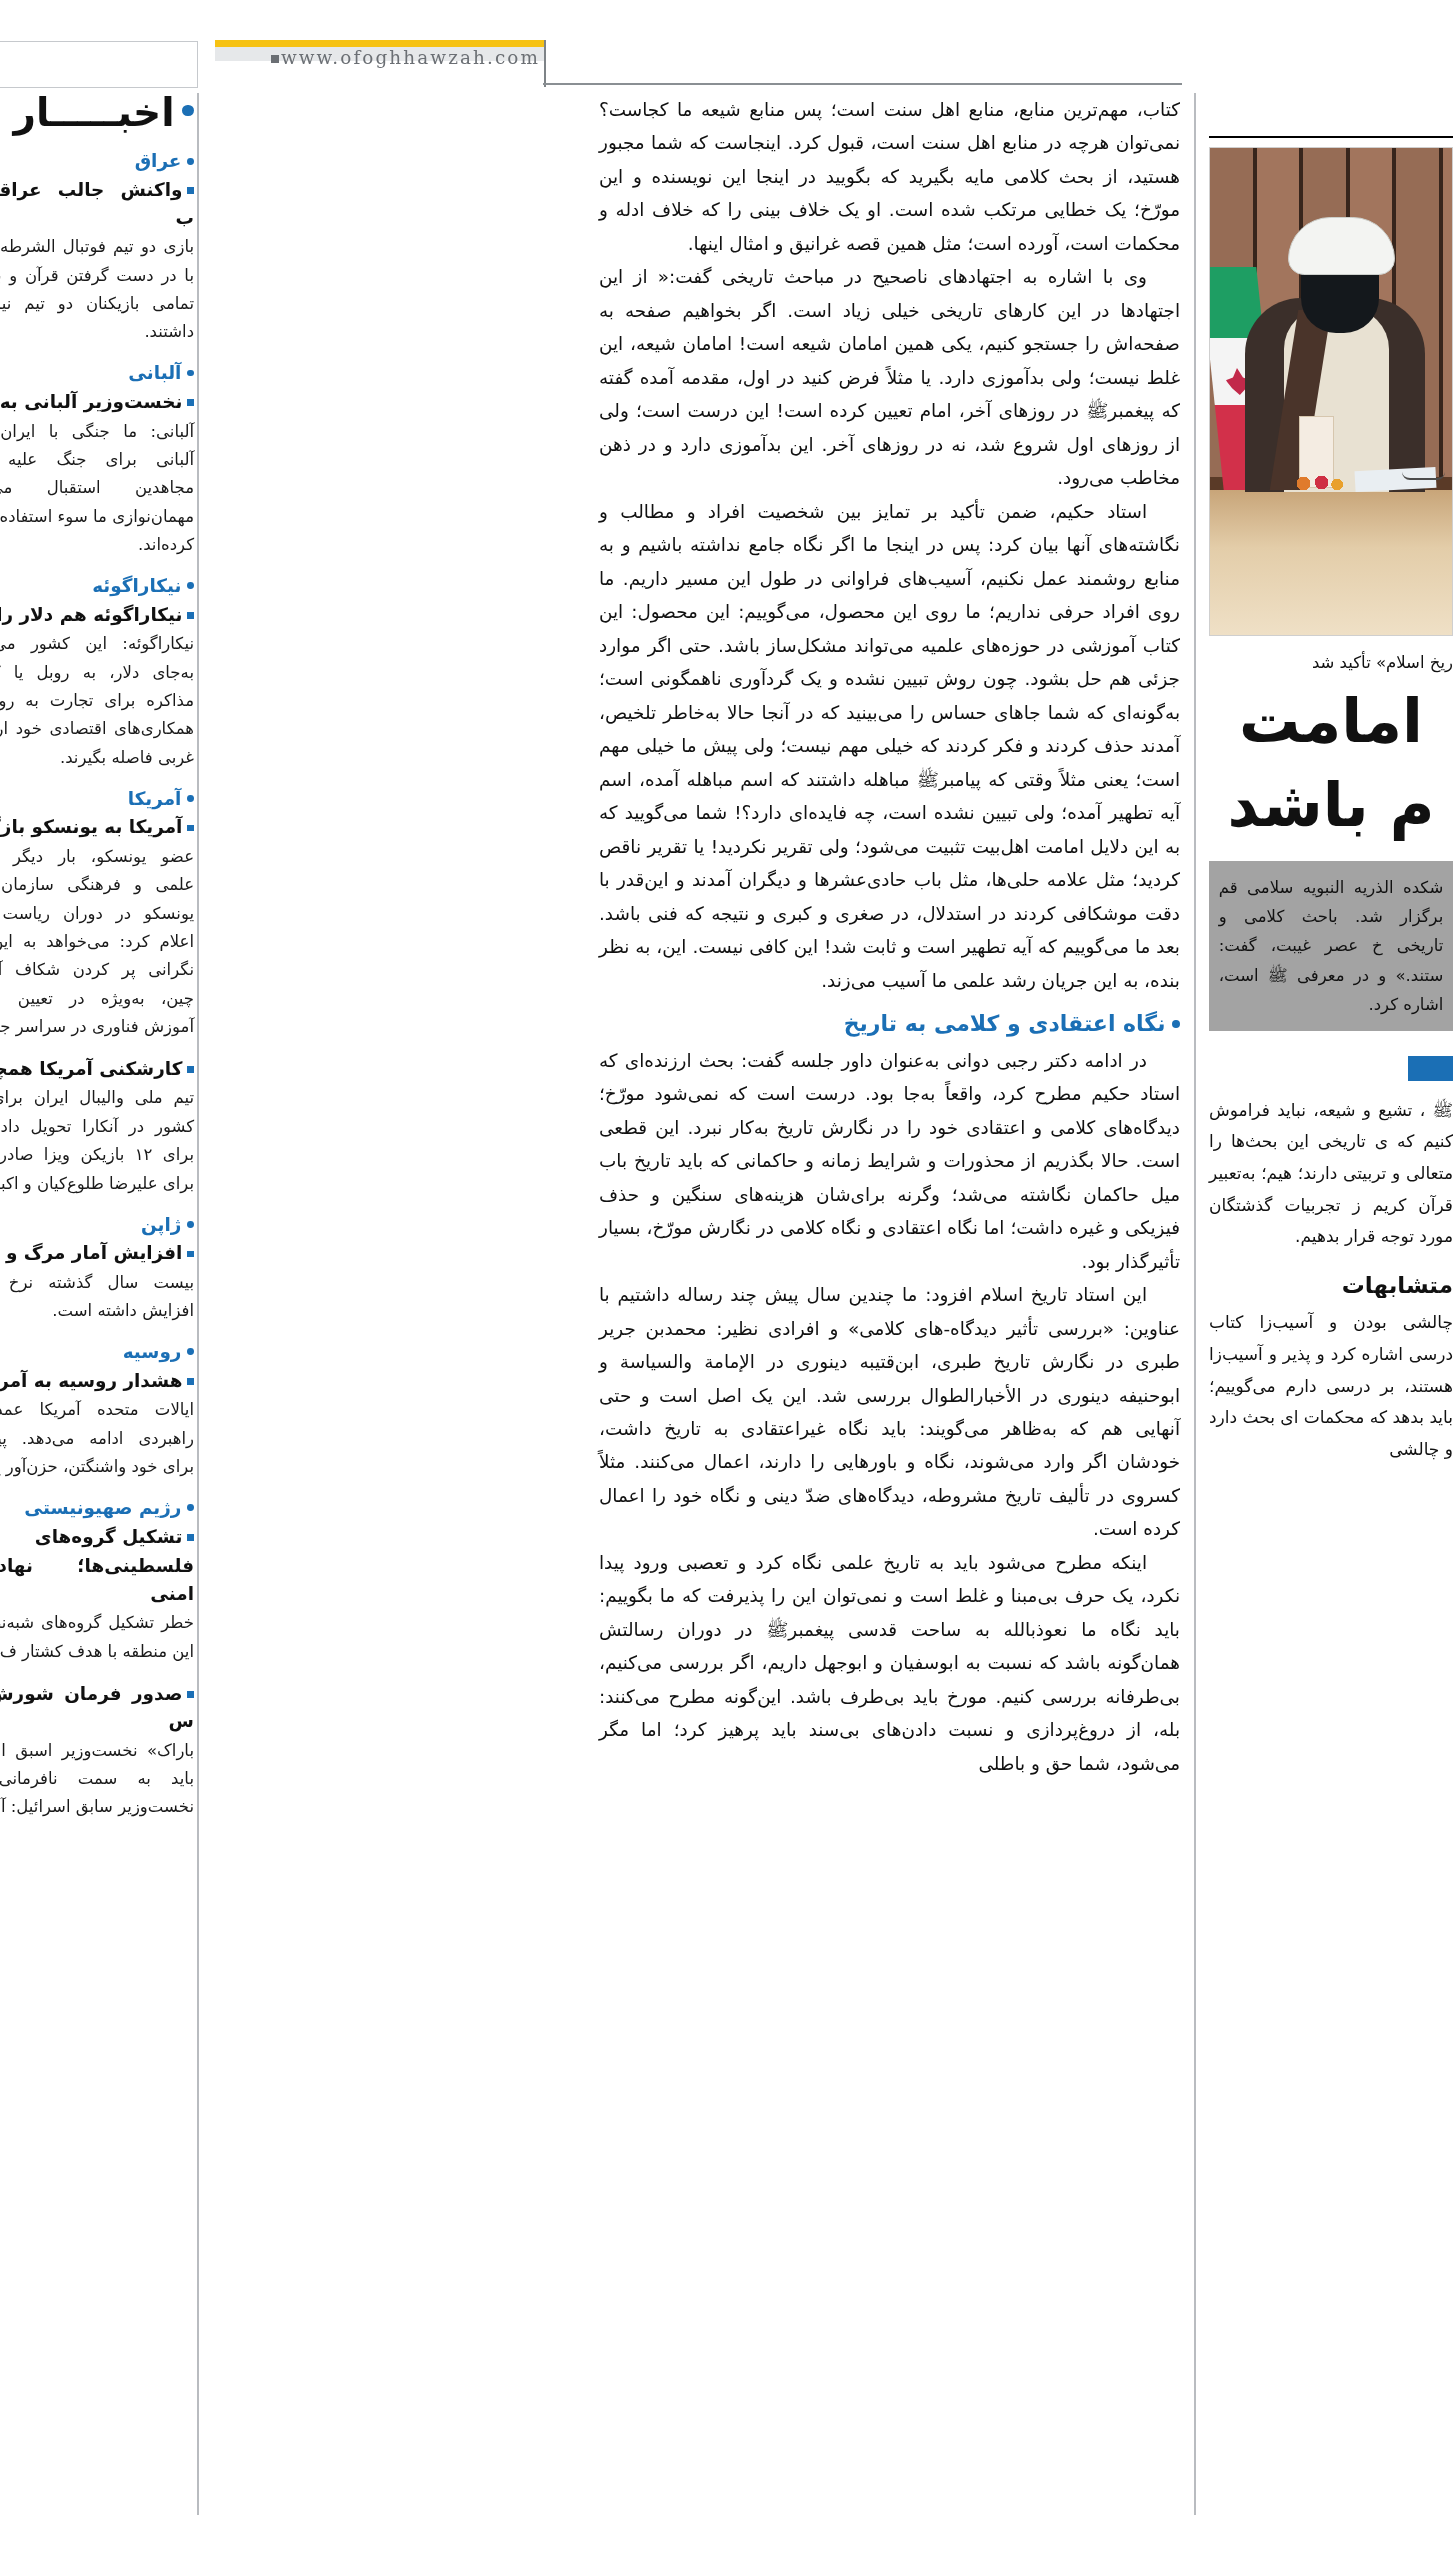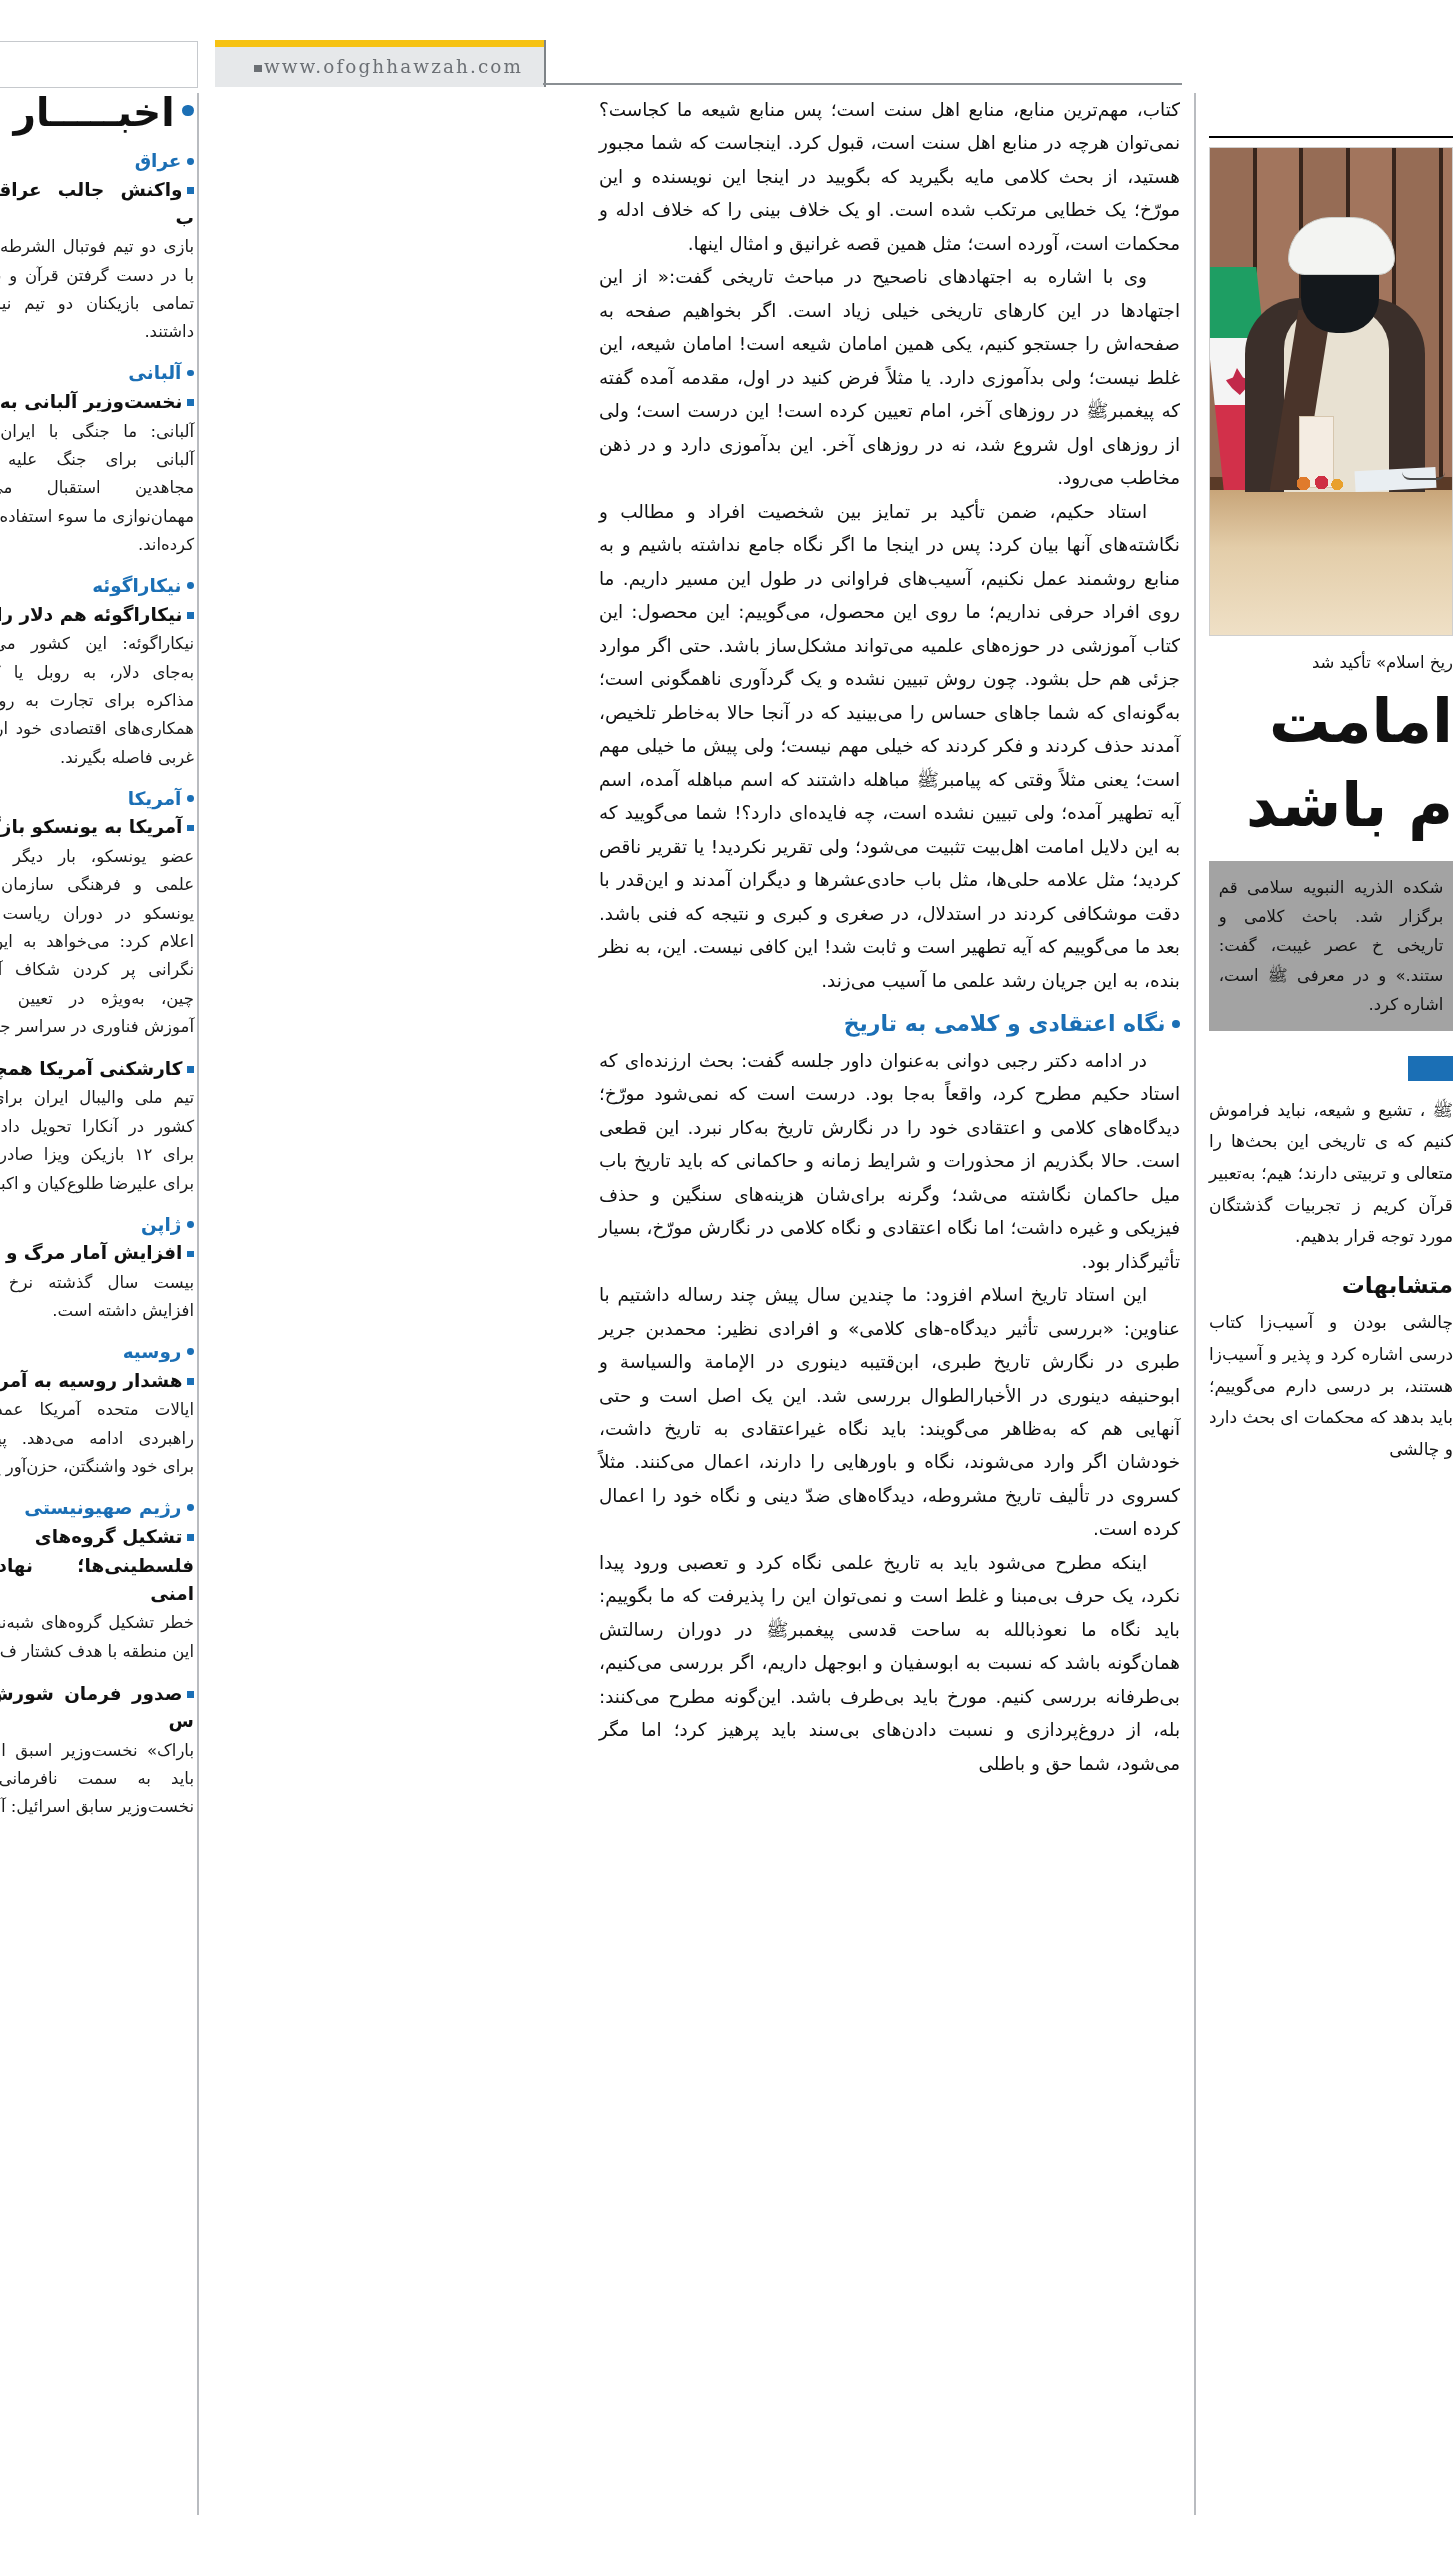--- a/index.html
+++ b/index.html
@@ -31,27 +31,27 @@
     top: 0;
     width: 329px;
     height: 6.8px;
     background: #f6c213;
   }
   .masthead-band {
     position: absolute;
     left: 0;
     top: 6.8px;
     width: 329px;
-    height: 40px;
+    height: 14px;
     background: #e6e8ea;
     display: flex;
-    align-items: center;
+    align-items: flex-start;
     justify-content: flex-start;
     box-sizing: border-box;
-    padding-right: 21px;
+    padding-right: 4px;
     padding-left: 9.7px;
   }
   .masthead-url {
     direction: ltr;
     font-family: "DejaVu Serif", "Liberation Serif", serif;
     font-size: 18.4px;
     letter-spacing: 2.1px;
     color: #6b6f74;
     white-space: nowrap;
   }
@@ -399,21 +399,21 @@
     overflow: hidden;
     direction: rtl;
   }
 
   .headline {
     font-size: 61px;
     font-weight: bold;
     line-height: 1.28;
     color: #111;
     margin-top: 5.8px;
-    text-align: right;
+    text-align: center;
     white-space: nowrap;
     overflow: hidden;
     letter-spacing: -1px;
   }
 
   .lede {
     margin-top: 17.4px;
     background: #a3a3a3;
     padding: 11.6px 9.7px 11.6px 9.7px;
     box-sizing: border-box;

